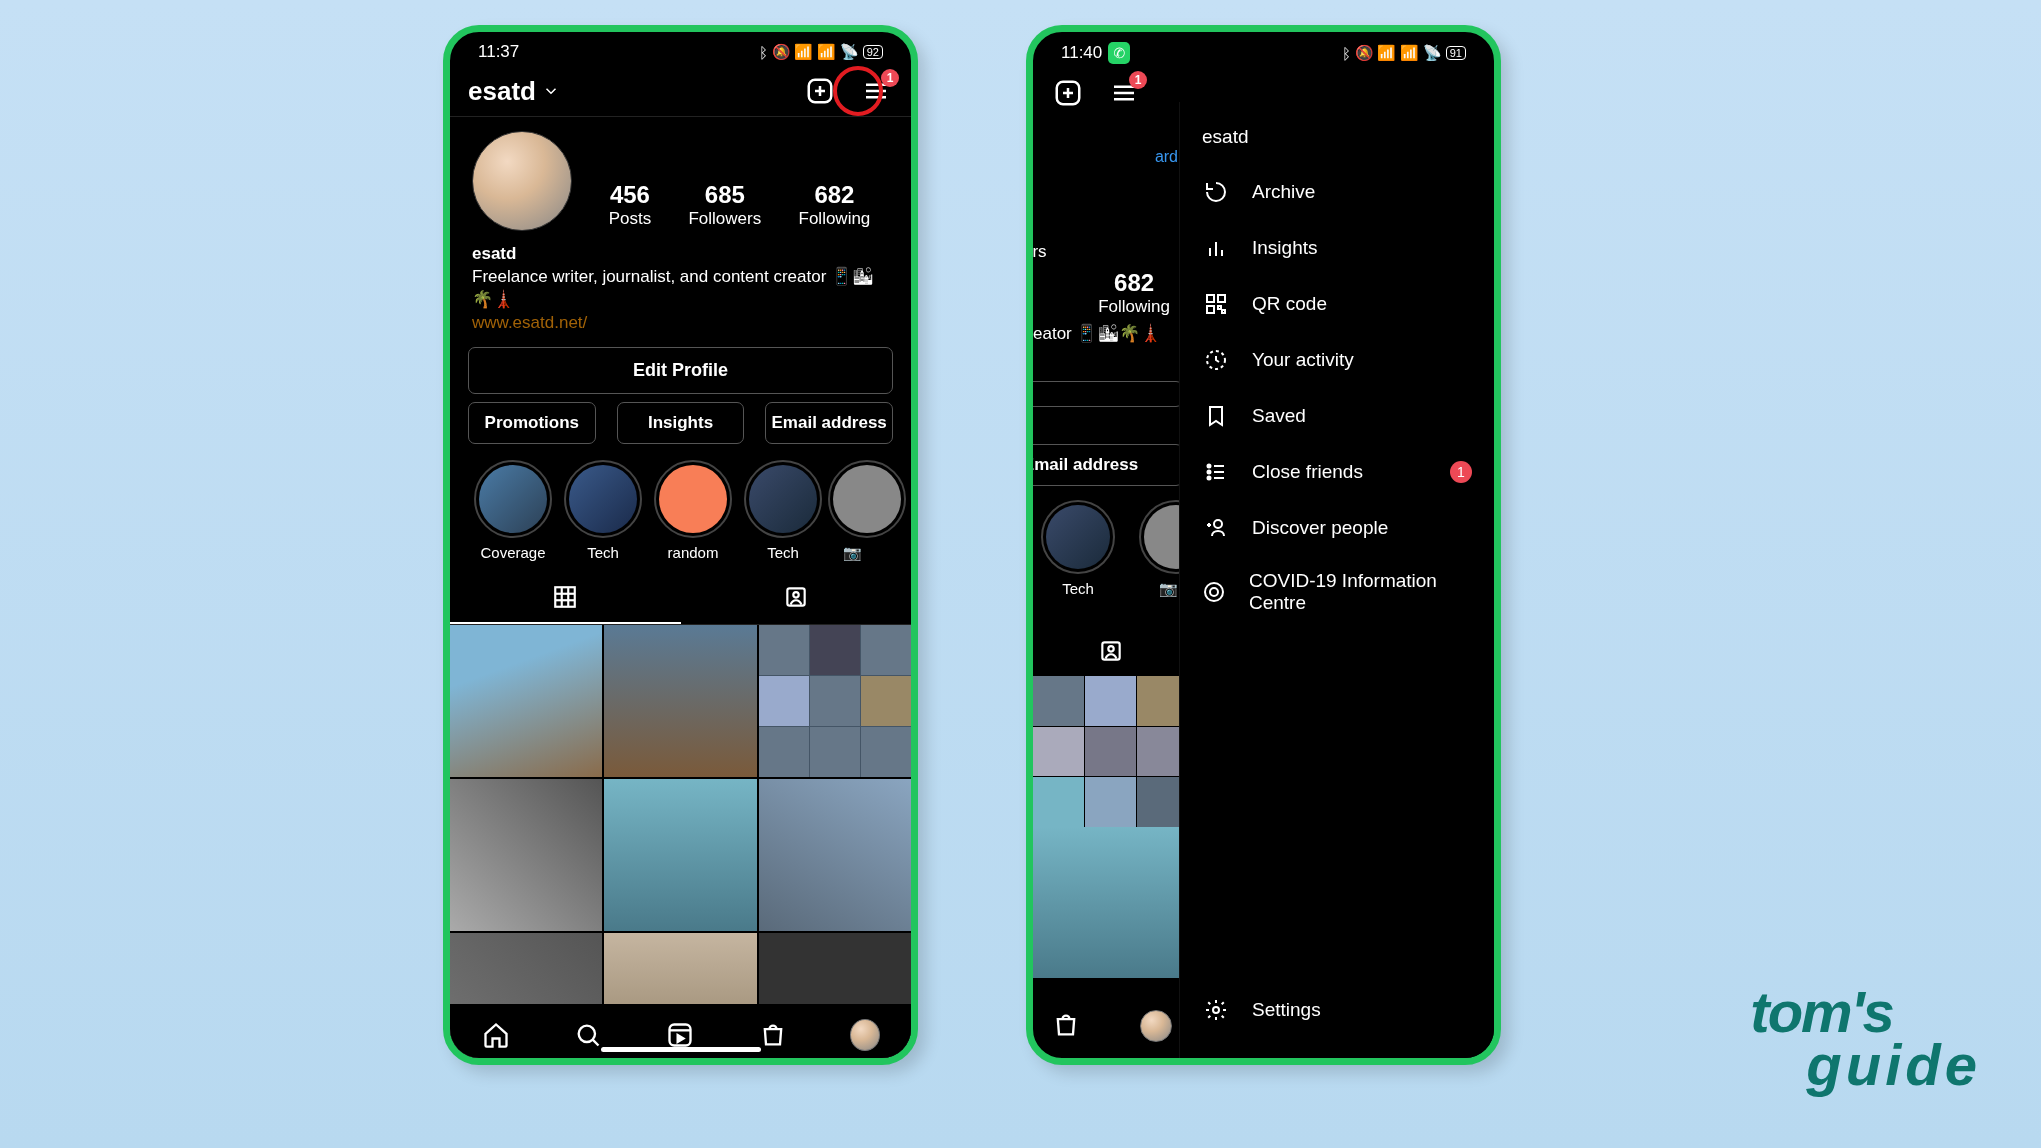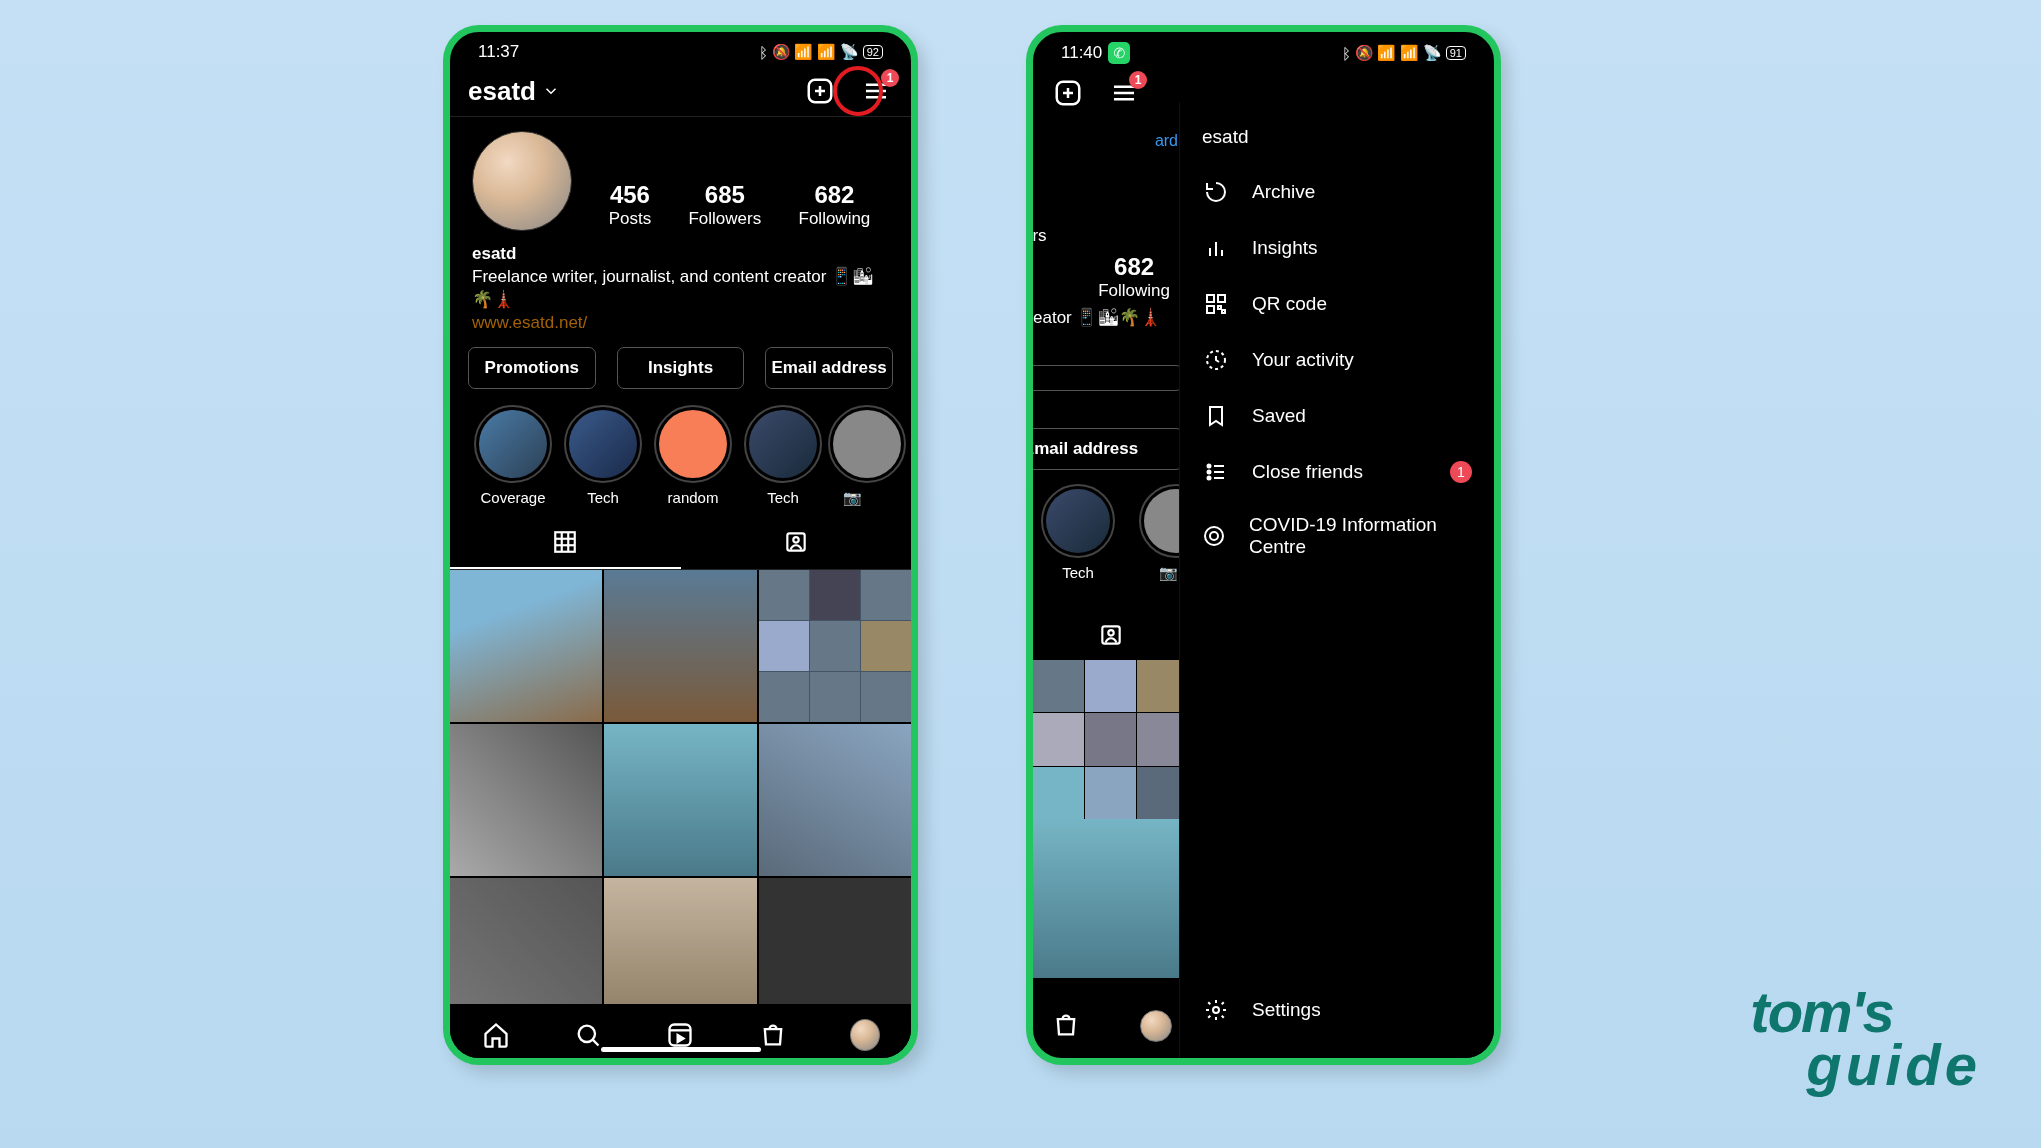--- a/index.html
+++ b/index.html
@@ -68,21 +68,21 @@
 .avatar-sm { width:32px; height:32px; border-radius:50%; background: radial-gradient(circle at 35% 30%, #f2d9c2 0%, #d9b896 40%, #868686 100%); border:1px solid #777;}
 .home-ind { position:absolute; bottom:6px; left:50%; transform:translateX(-50%); width:160px; height:5px; background:#fff; border-radius:3px;}
 
 
 .menu-panel { position:absolute; right:0; top:70px; bottom:0; width:315px; background:#000; z-index:5; border-left:1px solid #111;}
 .menu-user { padding:24px 22px 16px; font-size:19px; font-weight:500;}
 .menu-item { display:flex; align-items:center; gap:22px; padding:14px 22px; font-size:19px;}
 .menu-ico { width:28px; height:28px; display:flex; align-items:center; justify-content:center;}
 .menu-badge { margin-left:auto; background:#ed4956; border-radius:50%; width:22px; height:22px; font-size:14px; display:flex; align-items:center; justify-content:center;}
 .menu-bottom { position:absolute; bottom:20px; left:0; right:0;}
-.left-slice { position:absolute; left:0; top:58px; bottom:0; width:155px; overflow:hidden;}
+.left-slice { position:absolute; left:0; top:74px; bottom:0; width:155px; overflow:hidden;}
 .link-blue { color:#3897f0;}
 
 .whatsapp { width:22px; height:22px; background:#25d366; border-radius:5px; display:inline-flex; align-items:center; justify-content:center; font-size:14px; color:#fff; margin-left:6px;}
 
 .logo { position:absolute; right:60px; bottom:50px; color:#0f766e; font-weight:700; font-style:italic;margin-left:44px;}
 .logo .l1 { font-size:58px; letter-spacing:-2px;}
 .logo .l2 { font-size:58px; letter-spacing:4px; margin-left:56px; margin-top:-14px;}
 
 svg { stroke:#fff; fill:none; stroke-width:2; }
 </style>
@@ -147,20 +147,21 @@
     </div>
   </div>
 
   <div class="bio">
     <div class="bio-name">esatd</div>
     <div>Freelance writer, journalist, and content creator 📱🏙🌴🗼</div>
     <div class="bio-link">www.esatd.net/</div>
   </div>
 
   <div class="btn-row">
+    <div class="btn-full">Edit Profile</div>
     <div class="btn-group">
       <div class="btn-third">Promotions</div>
       <div class="btn-third">Insights</div>
       <div class="btn-third">Email address</div>
     </div>
   </div>
 
   <div class="highlights">
     <div class="hl">
         <div class="hl-ring">
@@ -416,20 +417,31 @@
             <circle cx="5" cy="18" r="1.5" fill="#fff"></circle>
             <line x1="10" y1="18" x2="20" y2="18"></line>
           </svg>
         </div>
         <span>Close friends</span>
         <span class="menu-badge">1</span>
       </div>
     <div class="menu-item">
         <div class="menu-ico">
           <svg width="24" height="24" viewBox="0 0 24 24">
+            <circle cx="14" cy="8" r="4"></circle>
+            <path d="M8 20c0-3 2.5-5 6-5s6 2 6 5"></path>
+            <line x1="3" y1="9" x2="7" y2="9"></line>
+            <line x1="5" y1="7" x2="5" y2="11"></line>
+          </svg>
+        </div>
+        <span>Discover people</span>
+      </div>
+    <div class="menu-item">
+        <div class="menu-ico">
+          <svg width="24" height="24" viewBox="0 0 24 24">
             <circle cx="12" cy="12" r="9"></circle>
             <circle cx="12" cy="12" r="4"></circle>
           </svg>
         </div>
         <span>COVID-19 Information Centre</span>
       </div>
     <div class="menu-bottom">
       <div class="menu-item">
           <div class="menu-ico">
             <svg width="24" height="24" viewBox="0 0 24 24">

